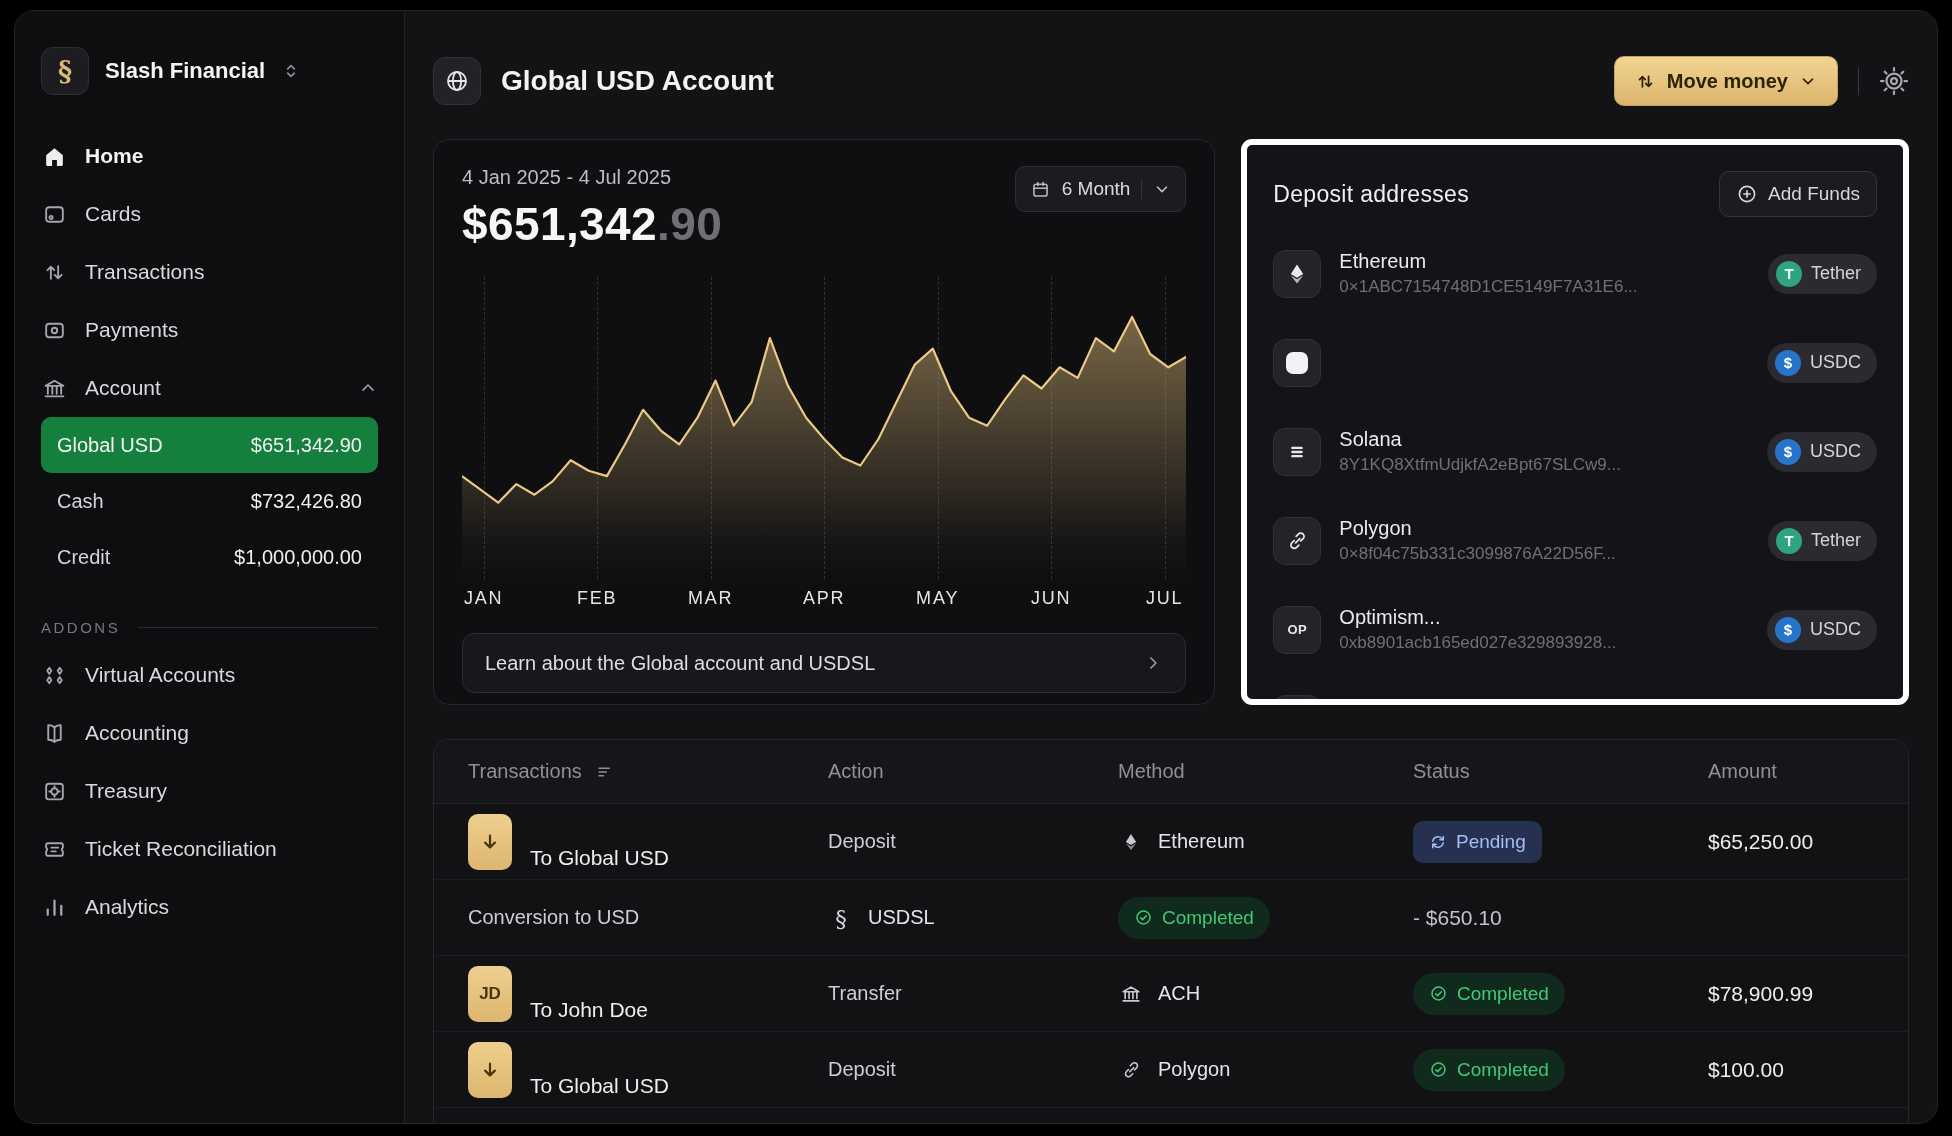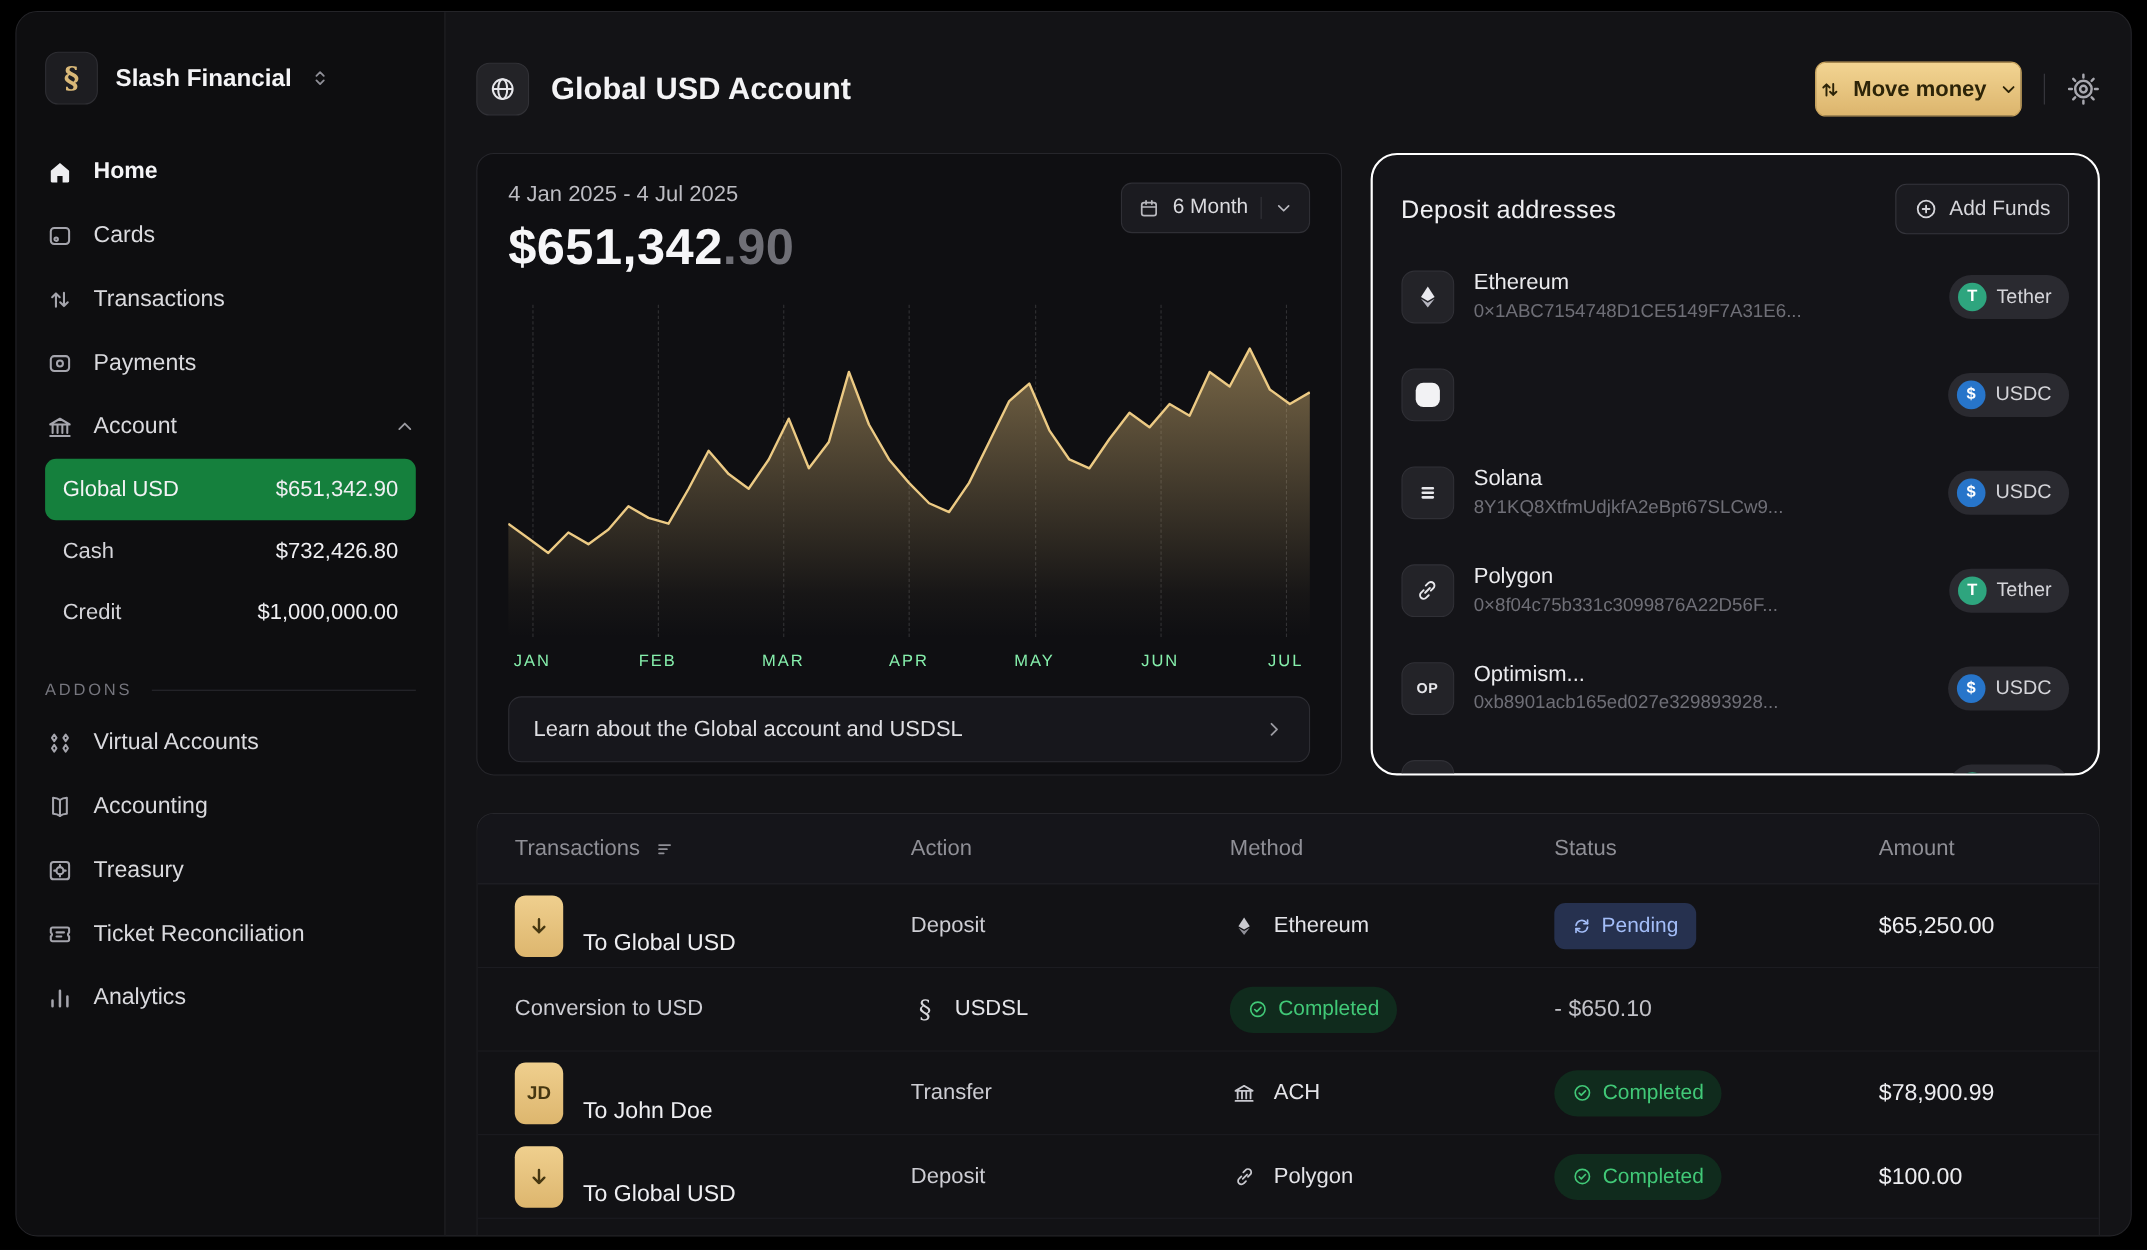--- a/index.html
+++ b/index.html
@@ -36,21 +36,21 @@
   .addons-line { flex:1; height:1px; background:#2a2a2f; }
 
   
   .main { flex:1; display:flex; flex-direction:column; padding:0 28px; min-width:0; }
 
   .main-header { height:128px; display:flex; align-items:center; gap:20px; padding-top:12px; }
   .globe-chip { width:48px; height:48px; border-radius:12px; background:#232327; border:1px solid #313136;
     display:flex; align-items:center; justify-content:center; color:#e6e6ea; }
   .page-title { font-size:28px; font-weight:600; color:#f3f3f5; }
   .header-right { margin-left:auto; display:flex; align-items:center; gap:20px; }
-  .move-money { display:flex; align-items:center; gap:11px; height:50px; padding:0 2px; border-radius:10px;
+  .move-money { display:flex; align-items:center; gap:11px; height:50px; padding:0 20px; border-radius:10px;
     background:linear-gradient(180deg,#f2d492,#dcb56d); border:1px solid #c7a25c;
     color:#2d2408; font-size:20px; font-weight:600; cursor:pointer; }
   .header-divider { width:1px; height:28px; background:#3a3a40; }
   .gear-btn { color:#a8a8af; display:flex; cursor:pointer; }
 
   .cards-row { display:flex; gap:26px; }
 
   
   .chart-card { flex:1.2; position:relative; height:566px; background:#0f0f12;
     border:1px solid #26262b; border-radius:16px; padding:26px 28px; overflow:hidden; }
@@ -60,30 +60,30 @@
   .period-select { position:absolute; top:26px; right:28px; display:flex; align-items:center; gap:11px;
     height:46px; padding:0 14px; background:#1b1b20; border:1px solid #2f2f35; border-radius:10px;
     color:#dadade; font-size:19px; cursor:pointer; }
   .ps-div { width:1px; height:20px; background:#34343a; }
 
   .chart-wrap { position:relative; margin-top:26px; height:332px; }
   .plot { position:absolute; left:0; right:0; top:0; bottom:30px; }
   .plot svg { position:absolute; inset:0; width:100%; height:100%; }
   .gridline { position:absolute; top:0; bottom:0; width:0; border-left:1px dashed rgba(255,255,255,.14); }
   .x-labels { position:absolute; left:0; right:0; bottom:0; height:22px; }
-  .x-label { position:absolute; bottom:0; transform:translateX(-50%); font-size:15px;
-    letter-spacing:1.8px; color:#86efac; }
+  .x-label { position:absolute; bottom:0; transform:translateX(-50%); font-size:18px;
+    letter-spacing:1.8px; color:#e5e5e5; }
 
   .learn-banner { margin-top:24px; height:60px; border:1px solid #2d2d33; background:#17171c;
     border-radius:12px; display:flex; align-items:center; padding:0 22px; color:#dedee2;
     font-size:20px; cursor:pointer; }
   .learn-banner .chev { margin-left:auto; color:#9a9aa1; display:flex; }
 
   
-  .deposit-card { flex:1; height:566px; background:#141418; border:2px solid #ffffff; border-radius:24px;
+  .deposit-card { flex:1; height:566px; background:#141418; border:6px solid #ffffff; border-radius:11px;
     padding:26px 26px 0; overflow:hidden; position:relative; }
   .deposit-head { display:flex; align-items:center; justify-content:space-between; }
   .deposit-title { font-size:23px; font-weight:500; color:#f0f0f3; letter-spacing:.3px; }
   .add-funds { display:flex; align-items:center; gap:10px; height:46px; padding:0 16px;
     background:#1b1b20; border:1px solid #35353c; border-radius:10px; color:#d6d6db; font-size:19px; cursor:pointer; }
   .deposit-list { margin-top:12px; }
   .deposit-row { display:flex; align-items:center; gap:18px; height:89px; }
   .net-icon { width:48px; height:48px; min-width:48px; border-radius:12px; background:#232328;
     border:1px solid #303036; display:flex; align-items:center; justify-content:center; color:#e8e8ec; }
   .net-name { font-size:20px; color:#ebebee; }

